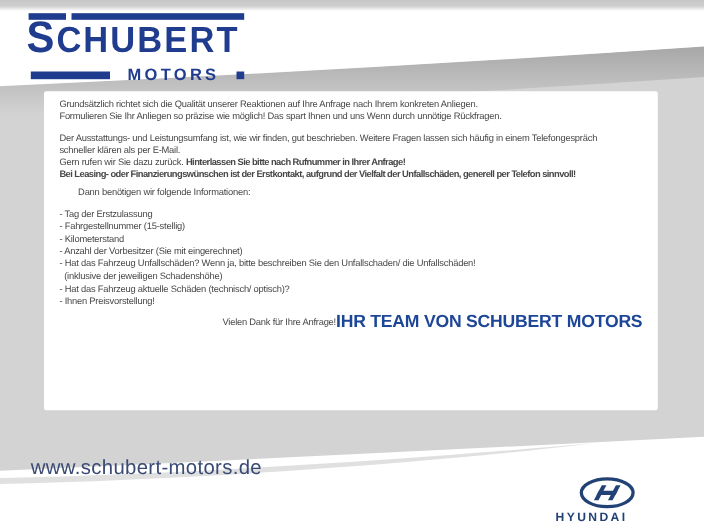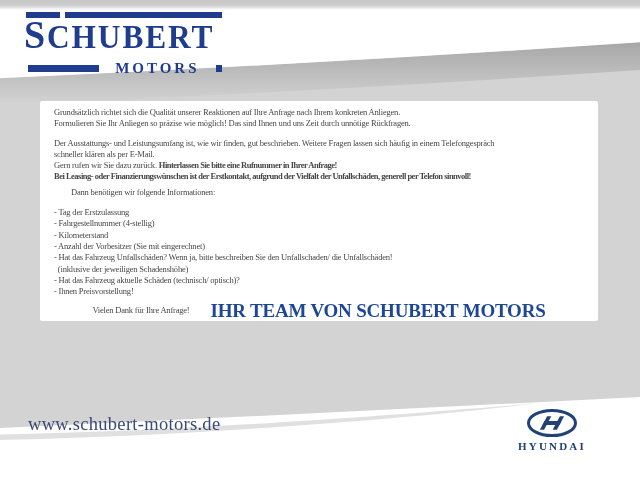--- a/index.html
+++ b/index.html
@@ -1,19 +1,19 @@
 <!DOCTYPE html>
 <html><head>
 <meta charset="utf-8">
 <style>
   html,body{margin:0;padding:0;background:#888;}
   .page{
     position:relative;width:640px;height:480px;overflow:hidden;
     background:#22c55e;
-    font-family:Liberation Serif, serif;
+    font-family:Liberation Sans, sans-serif;
     color:#474747;
   }
   .bg{position:absolute;inset:0;width:640px;height:480px;display:block;}
 
   
   .logo{position:absolute;left:24px;top:12px;width:198px;color:#203c8e;}
   .logo .bars-top{display:flex;gap:5px;height:6px;margin-left:2px;}
   .logo .bar{background:#203c8e;height:6px;}
   .logo .bar.short{width:34px;}
   .logo .bar.long{flex:1;}
@@ -23,53 +23,52 @@
   }
   .logo-word .initial{font-size:40px;}
   .logo-word .rest{font-size:33px;}
   .logo-sub{display:flex;align-items:center;gap:16px;margin-top:4px;margin-left:4px;}
   .logo-sub .bar.sub{width:77px;height:6.5px;}
   .logo-sub .motors{font-size:15px;font-weight:bold;letter-spacing:3px;line-height:1;}
   .logo-sub .sq{width:7px;height:7px;background:#203c8e;}
 
   
   .panel{
-    position:absolute;left:40px;top:101px;width:558px;height:220px;
+    position:absolute;left:40px;top:83px;width:558px;height:290px;
     background:#ffffff;border-radius:2px;
     padding:6px 14px 0;box-sizing:border-box;overflow:hidden;
     font-size:8.5px;line-height:11.3px;letter-spacing:-0.2px;
   }
   .panel .line{display:block;white-space:pre;}
   .panel .para{margin:0 0 8px;}
   .panel .para.p2{margin-bottom:7px;}
   .panel .para.p3{margin-bottom:4px;}
   .b{font-weight:bold;letter-spacing:-0.5px;}
   .question{
     display:block;white-space:pre;margin:0 0 11px;
     text-decoration:underline;text-underline-offset:2px;
   }
   .intro{display:block;white-space:pre;margin:0 17px 9px;}
   .info-list{margin:0 0 7px;}
   .bottom-row{
-    display:flex;justify-content:center;align-items:flex-end;
+    display:flex;justify-content:flex-end;align-items:flex-end;
     line-height:13px;
-    gap:21px;
   }
   .thanks{white-space:pre;}
   .team{
-    font-weight:bold;color:#1d4697;font-size:19px;letter-spacing:-0.2px;
+    font-weight:bold;color:#1d4697;font-size:16px;letter-spacing:-0.2px;
     white-space:pre;
   }
 
   
   .website{
     position:absolute;left:28px;top:414px;
     font-size:18.5px;letter-spacing:.3px;color:#3a4a74;
   }
-  .hyundai{position:absolute;left:505px;top:408px;width:94px;text-align:center;color:#224175;}
+  .hyundai{position:absolute;left:505px;top:433px;width:94px;text-align:left;color:#224175;}
   .hyundai svg{display:block;margin:0 auto;}
   .hy-word{font-size:11px;font-weight:bold;letter-spacing:2.2px;margin-top:2px;line-height:1;}
 </style>
 </head>
 <body>
 
 <div class="page">
 
   <svg class="bg" viewBox="0 0 640 480" xmlns="http://www.w3.org/2000/svg" aria-hidden="true">
     <defs>
@@ -105,37 +104,37 @@
       <span class="bar sub"></span>
       <span class="motors">MOTORS</span>
       <span class="sq"></span>
     </div>
   </header>
 
   <main class="panel">
 
     <p class="para p1">
       <span class="line">Grundsätzlich richtet sich die Qualität unserer Reaktionen auf Ihre Anfrage nach Ihrem konkreten Anliegen.</span>
-      <span class="line">Formulieren Sie Ihr Anliegen so präzise wie möglich! Das sind Ihnen und uns Zeit durch unnötige Rückfragen.</span>
+      <span class="line">Formulieren Sie Ihr Anliegen so präzise wie möglich! Das spart Ihnen und uns Wenn durch unnötige Rückfragen.</span>
     </p>
 
 
     <p class="para p3">
       <span class="line">Der Ausstattungs- und Leistungsumfang ist, wie wir finden, gut beschrieben. Weitere Fragen lassen sich häufig in einem Telefongespräch</span>
       <span class="line">schneller klären als per E-Mail.</span>
-      <span class="line"><span>Gern rufen wir Sie dazu zurück. </span><span class="b">Hinterlassen Sie bitte eine Rufnummer in Ihrer Anfrage!</span></span>
+      <span class="line"><span>Gern rufen wir Sie dazu zurück. </span><span class="b">Hinterlassen Sie bitte nach Rufnummer in Ihrer Anfrage!</span></span>
       <span class="line b">Bei Leasing- oder Finanzierungswünschen ist der Erstkontakt, aufgrund der Vielfalt der Unfallschäden, generell per Telefon sinnvoll!</span>
     </p>
 
 
     <span class="intro">Dann benötigen wir folgende Informationen:</span>
 
     <div class="info-list">
       <span class="line">- Tag der Erstzulassung</span>
-      <span class="line">- Fahrgestellnummer (4-stellig)</span>
+      <span class="line">- Fahrgestellnummer (15-stellig)</span>
       <span class="line">- Kilometerstand</span>
       <span class="line">- Anzahl der Vorbesitzer (Sie mit eingerechnet)</span>
       <span class="line">- Hat das Fahrzeug Unfallschäden? Wenn ja, bitte beschreiben Sie den Unfallschaden/ die Unfallschäden!</span>
       <span class="line">  (inklusive der jeweiligen Schadenshöhe)</span>
       <span class="line">- Hat das Fahrzeug aktuelle Schäden (technisch/ optisch)?</span>
       <span class="line">- Ihnen Preisvorstellung!</span>
     </div>
 
     <div class="bottom-row">
       <span class="thanks">Vielen Dank für Ihre Anfrage!</span>

